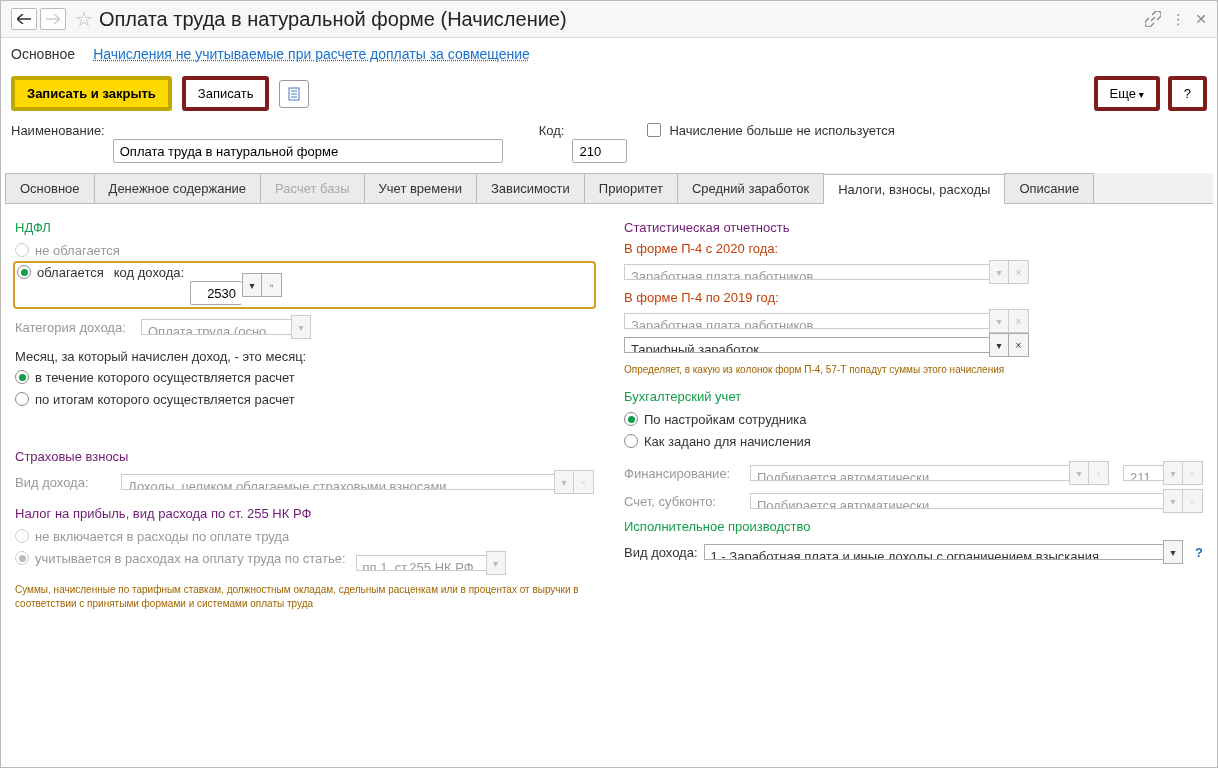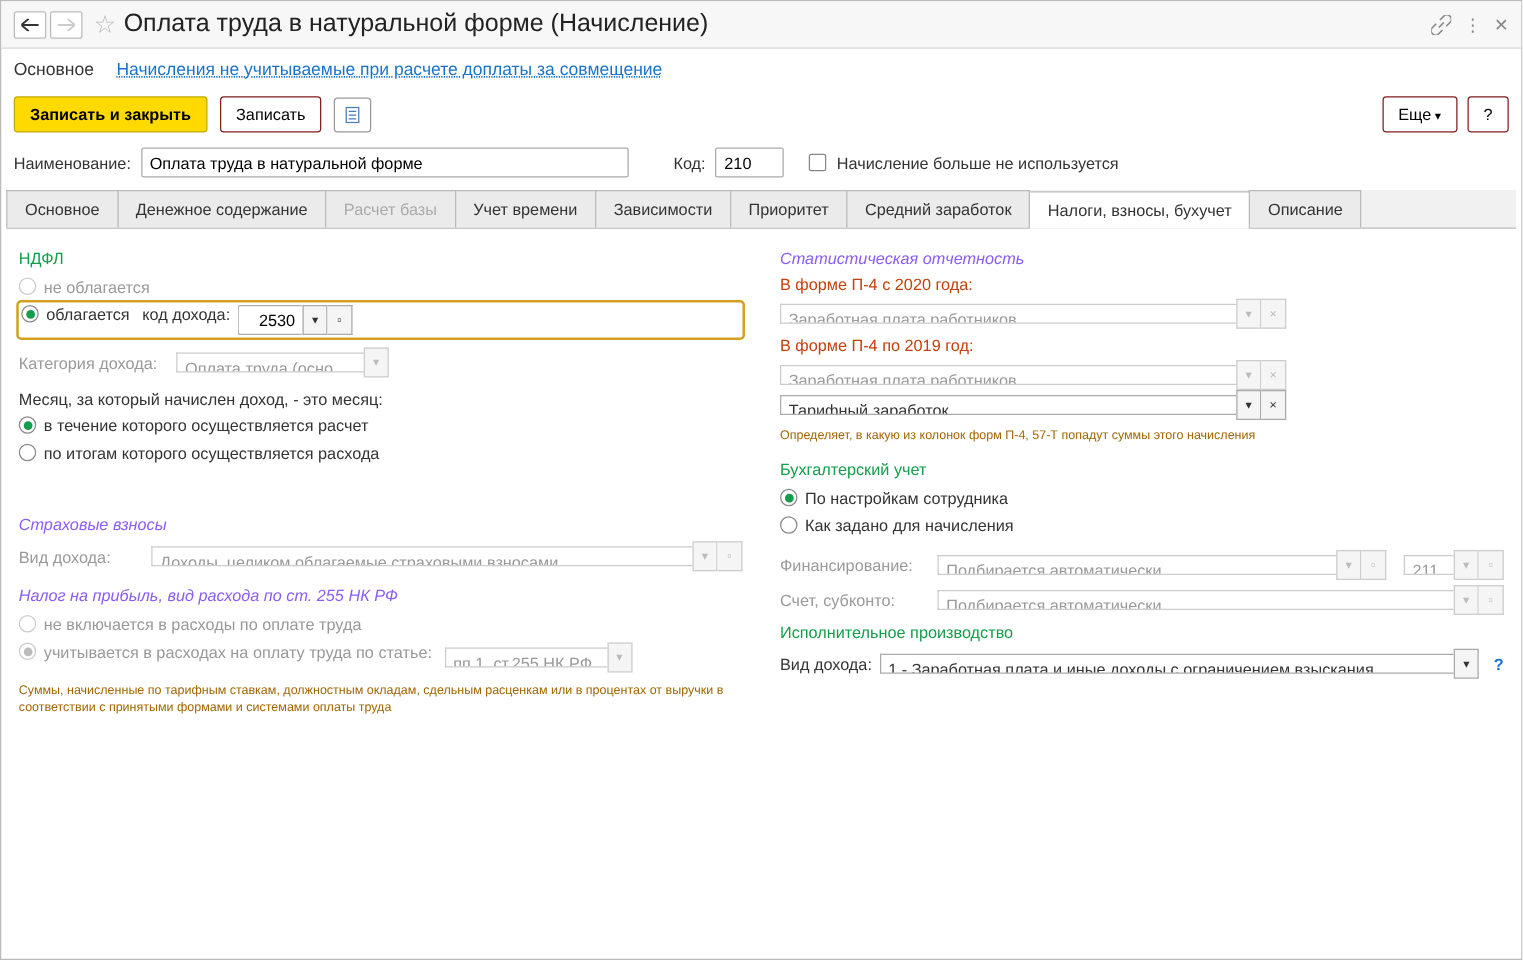--- a/index.html
+++ b/index.html
@@ -30,36 +30,36 @@
   .nav-row {
     padding: 8px 10px; display: flex; gap: 18px; align-items: center;
   }
   .nav-primary { font-size: 14px; }
   .nav-link { color: #1a73c7; text-decoration: underline dotted; cursor: pointer; font-size: 14px; }
 
   .toolbar {
     padding: 6px 10px; display: flex; align-items: center; gap: 10px;
   }
   .btn {
-    padding: 6px 12px; border: 1px solid #7f1d1d; background: #fff;
+    padding: 6px 12px; border: 4px solid #7f1d1d; background: #fff;
     border-radius: 3px; cursor: pointer; font-size: 13px;
   }
   .btn-primary { background: #ffda00; font-weight: bold; border-color: #c0a800; }
   .btn-icon {
     width: 30px; height: 28px; display: inline-flex; align-items: center; justify-content: center;
     border: 1px solid #999; background: #fff; border-radius: 3px; cursor: pointer;
   }
   .toolbar-right { margin-left: auto; display: flex; gap: 8px; }
   .btn-more::after { content: " ▾"; font-size: 10px; }
 
-  .form-row { padding: 6px 10px; display: flex; align-items: center; gap: 8px; }
+  .form-row { padding: 6px 10px; display: flex; gap: 8px; }
   .form-row label { color: #333; }
   .input {
     border: 1px solid #aaa; padding: 4px 6px; border-radius: 2px;
-    font-size: 13px; background: #fff; height: 24px;
+    font-size: 13px; background: #fff; height: 24px; margin-top: 16px;
   }
   .input.name { width: 390px; }
   .input.code { width: 55px; }
   .checkbox { width: 14px; height: 14px; border: 1px solid #888; display: inline-block; border-radius: 2px; background: #fff; }
 
   .tabs {
     display: flex; border-bottom: 1px solid #bbb; margin: 4px 4px 0 4px;
     background: #f1f1f1;
   }
   .tab {
@@ -70,21 +70,21 @@
   .tab.disabled { color: #aaa; }
   .tab.active { background: #fff; position: relative; top: 1px; }
 
   .content {
     display: flex; padding: 10px 14px; gap: 30px;
     height: 560px; overflow: auto;
   }
   .col { flex: 1; min-width: 0; }
 
   .section-title { color: #139e4b; font-size: 13px; margin: 6px 0; }
-  .section-title.muted { color: #8b5cf6; font-style: italic; }
+  .section-title.muted { color: #701a75; }
 
   .radio-row { display: flex; align-items: flex-start; gap: 6px; margin: 3px 0; padding: 2px 0; }
   .radio {
     width: 14px; height: 14px; border: 1px solid #888; border-radius: 50%;
     display: inline-flex; align-items: center; justify-content: center; background: #fff;
   }
   .radio.selected::after {
     content: ""; width: 7px; height: 7px; background: #139e4b; border-radius: 50%;
   }
   .radio.disabled { border-color: #ccc; }
@@ -186,21 +186,21 @@
   </div>
 
   <div class="tabs">
     <div class="tab">Основное</div>
     <div class="tab">Денежное содержание</div>
     <div class="tab disabled">Расчет базы</div>
     <div class="tab">Учет времени</div>
     <div class="tab">Зависимости</div>
     <div class="tab">Приоритет</div>
     <div class="tab">Средний заработок</div>
-    <div class="tab active">Налоги, взносы, бухучет</div>
+    <div class="tab active">Налоги, взносы, расходы</div>
     <div class="tab">Описание</div>
   </div>
 
   <div class="content">
 
     <div class="col">
       <div class="section-title">НДФЛ</div>
 
       <div class="radio-row">
         <span class="radio disabled"></span>
@@ -226,21 +226,21 @@
         </div>
       </div>
 
       <div class="plain-label">Месяц, за который начислен доход, - это месяц:</div>
       <div class="radio-row">
         <span class="radio selected"></span>
         <span>в течение которого осуществляется расчет</span>
       </div>
       <div class="radio-row">
         <span class="radio"></span>
-        <span>по итогам которого осуществляется расхода</span>
+        <span>по итогам которого осуществляется расчет</span>
       </div>
 
       <div class="section-title muted" style="margin-top:40px">Страховые взносы</div>
       <div class="field-row">
         <span class="field-label muted" style="width:100px">Вид дохода:</span>
         <div class="combo">
           <div class="combo-input muted">Доходы, целиком облагаемые страховыми взносами</div>
           <span class="combo-btn muted">▾</span>
           <span class="combo-btn muted">▫</span>
         </div>

